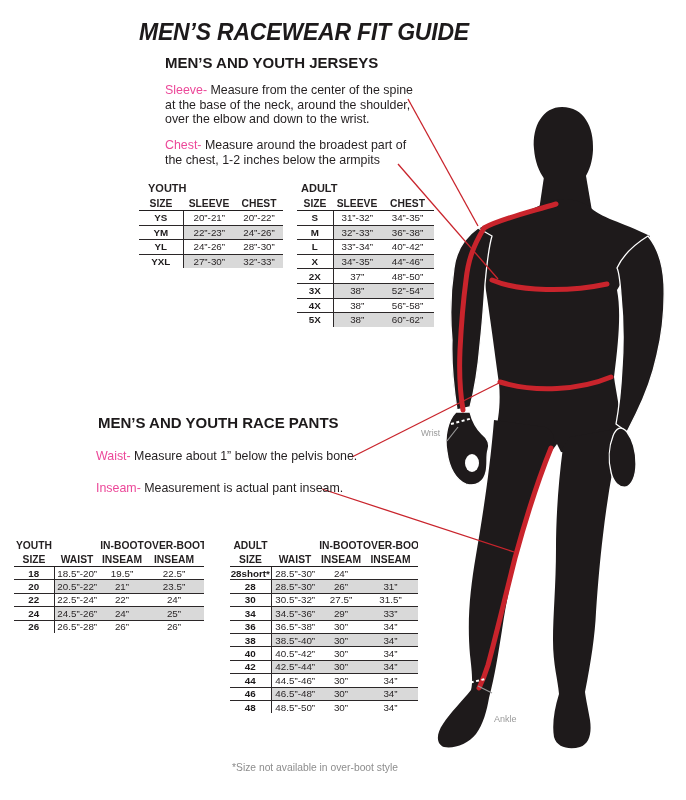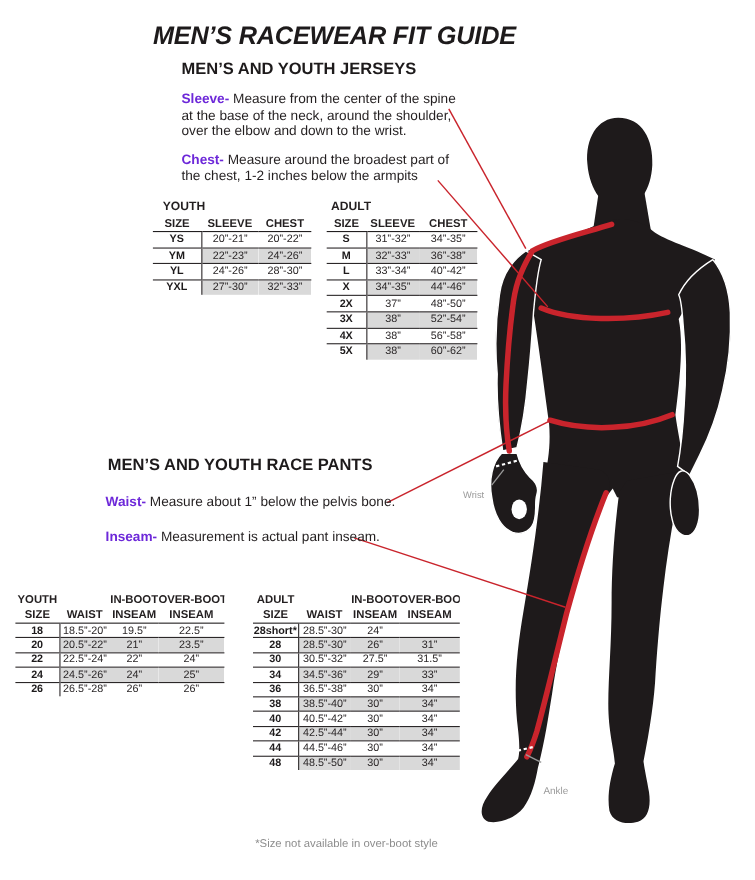--- a/index.html
+++ b/index.html
@@ -3,21 +3,21 @@
 <meta charset="utf-8">
 <style>
   html,body{margin:0;padding:0;background:#fff;}
   #canvas{position:relative;width:686px;height:800px;background:#fff;overflow:hidden;
           font-family:"Liberation Sans","DejaVu Sans",sans-serif;color:#231f20;}
   #figure-svg{position:absolute;left:0;top:0;z-index:0;}
   .abs{position:absolute;z-index:1;}
   .page-title{font-size:23px;font-weight:bold;font-style:italic;letter-spacing:-.2px;color:#1d1a1b;white-space:nowrap;}
   .section-heading{font-size:15px;font-weight:bold;color:#1d1a1b;white-space:nowrap;}
   .desc{font-size:12.4px;line-height:1.18;margin:0;}
-  .desc .red-label{font-weight:bold;color:#6d28d9;}
+  .desc .red-label{font-weight:normal;color:#ec4899;}
   .one-line{white-space:nowrap;}
   .tbl-label{font-size:11px;font-weight:bold;margin:0 0 2px 0;}
   table{border-collapse:collapse;table-layout:fixed;}
   th,td{padding:0;text-align:center;overflow:hidden;white-space:nowrap;}
   th{font-size:10.3px;font-weight:bold;height:14px;}
   td{font-size:9.8px;color:#2b2728;}
   td.size{font-weight:bold;color:#1d1a1b;border-right:1px solid #2b2728;}
   thead tr.h2 th, thead tr.h1only th{border-bottom:1.6px solid #221f20;}
   thead tr.h1 th{border-bottom:none;}
   tbody tr + tr td{border-top:1px solid #2b2728;}
@@ -336,27 +336,33 @@
             <td>30”</td>
             <td>34”</td>
           </tr>
           <tr>
             <td class="size">44</td>
             <td>44.5”-46”</td>
             <td>30”</td>
             <td>34”</td>
           </tr>
           <tr>
+            <td class="size">46</td>
+            <td>46.5”-48”</td>
+            <td>30”</td>
+            <td>34”</td>
+          </tr>
+          <tr>
             <td class="size">48</td>
             <td>48.5”-50”</td>
             <td>30”</td>
             <td>34”</td>
           </tr>
       </tbody>
     </table>
   </div>
 
   <div class="abs footnote" style="left:232px;top:762px;">*Size not available in over-boot style</div>
 
-  <div class="abs fig-label" style="left:421px;top:445px;text-align:center;">Wrist</div>
+  <div class="abs fig-label" style="left:421px;top:428px;text-align:center;">Wrist</div>
   <div class="abs fig-label" style="left:494px;top:687px;font-size:9px;margin-top:27px;">Ankle</div>
 
 </div>
 
 </body></html>

